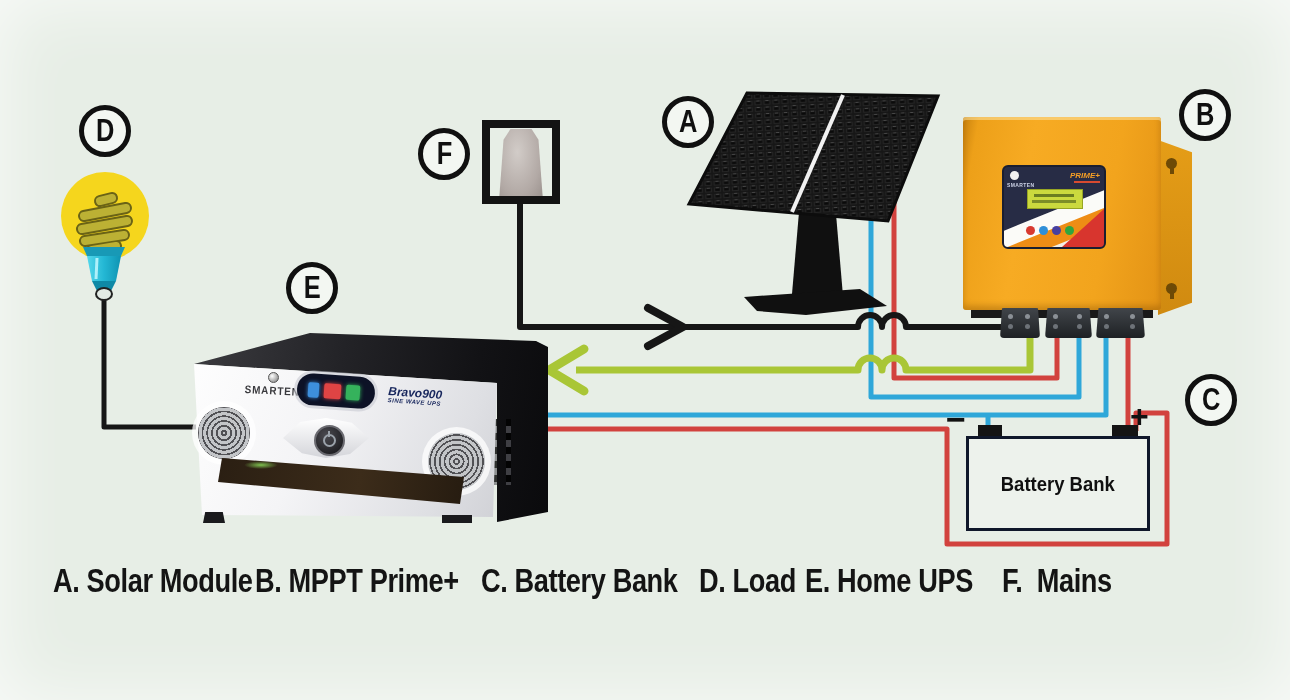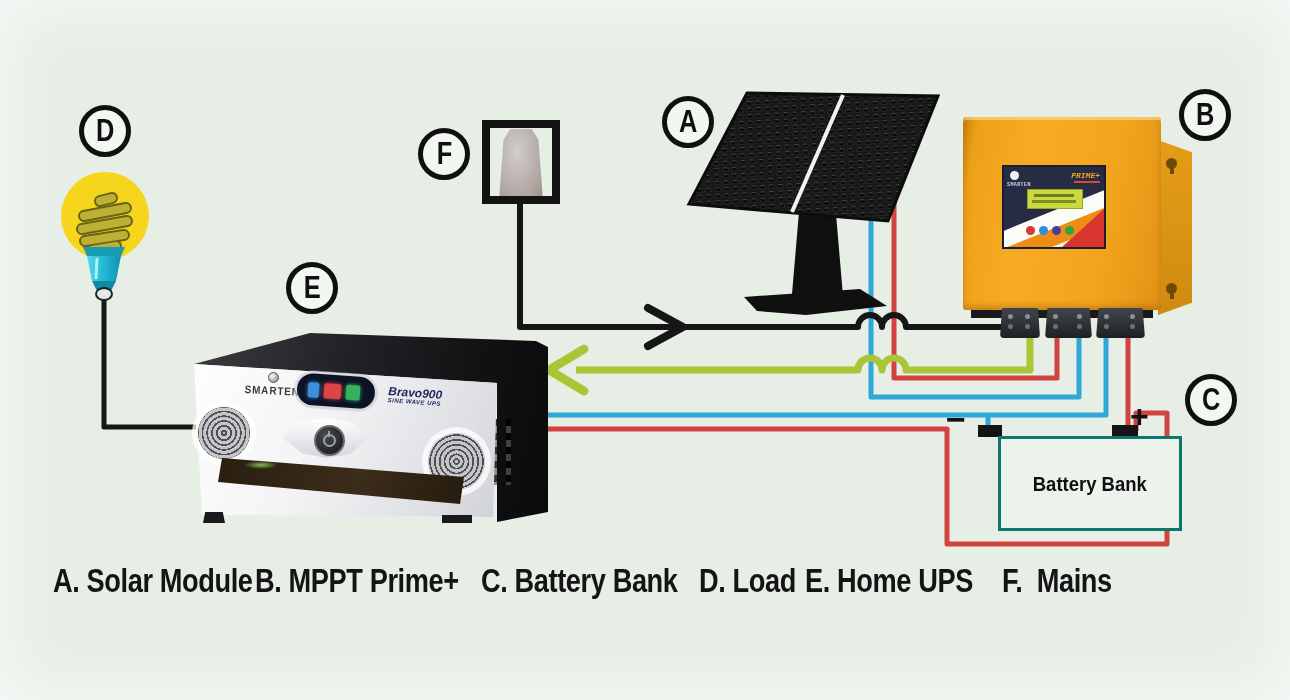--- a/index.html
+++ b/index.html
@@ -34,22 +34,22 @@
   #plug .body{
     position:absolute;left:16px;top:9px;width:46px;height:72px;
     background:radial-gradient(ellipse at 42% 32%, #d2ccc8, #b2a9a5 62%, #968d89);
     clip-path:polygon(27% 0,73% 0,88% 15%,97% 93%,90% 100%,10% 100%,3% 93%,12% 15%);
     border-radius:10px;
   }
 
   
   #battery{
     left:966px;top:436px;width:184px;height:95px;box-sizing:border-box;
-    border:3px solid #0f766e;background:#edf2ec;
-    display:flex;align-items:center;justify-content:center;margin-left:32px;
+    border:3px solid #0f172a;background:#edf2ec;
+    display:flex;align-items:center;justify-content:center;
   }
   #battery .bat-label{font-weight:700;font-size:21px;color:#101010;transform:scaleX(.88);}
   .bat-term{position:absolute;background:#141414;height:12px;}
   #bat-term-neg{left:978px;top:425px;width:24px;}
   #bat-term-pos{left:1112px;top:425px;width:26px;}
   .bat-sign{position:absolute;font-weight:700;color:#111;}
   #bat-neg{left:946px;top:400px;font-size:34px;}
   #bat-pos{left:1130px;top:398px;font-size:32px;}
 
   
@@ -61,21 +61,21 @@
   }
   .keyhole{position:absolute;left:8px;width:11px;height:11px;border-radius:50%;background:#6e4a06;}
   .keyhole::after{content:"";position:absolute;left:3.5px;top:8px;width:4px;height:8px;background:#6e4a06;}
   #mppt .box{
     position:absolute;left:0;top:5px;width:198px;height:193px;border-radius:3px;
     background:linear-gradient(100deg,#c9820e 0%,#eda019 7%,#f7ab23 32%,#f2a41d 70%,#e39315 100%);
     box-shadow:inset 0 3px 0 rgba(255,235,180,.5), inset 0 -4px 6px rgba(120,70,0,.35);
   }
   #mppt .screen{
     position:absolute;left:39px;top:48px;width:100px;height:80px;
-    background:#272c45;border:2px solid #1a1e30;border-radius:0;overflow:hidden;font-family:Liberation Mono, monospace;
+    background:#272c45;border:2px solid #1a1e30;border-radius:6px;overflow:hidden;
   }
   .sc-logo{position:absolute;left:6px;top:4px;width:9px;height:9px;border-radius:50%;background:#f2f2f2;}
   .sc-brand{position:absolute;left:3px;top:15px;font-size:5px;letter-spacing:.4px;color:#ccd2e6;font-weight:700;}
   .sc-model{position:absolute;right:4px;top:4px;font-size:8px;font-weight:800;color:#f59f25;font-style:italic;}
   .sc-model-bar{position:absolute;right:4px;top:14px;width:26px;height:2px;background:#d84a30;}
   .sc-lcd{position:absolute;left:23px;top:22px;width:54px;height:18px;background:#cbd93e;border:1px solid #97a524;}
   .sc-lcd::before{content:"";position:absolute;left:6px;top:4px;width:40px;height:3px;background:rgba(30,50,10,.55);}
   .sc-lcd::after{content:"";position:absolute;left:4px;top:10px;width:44px;height:3px;background:rgba(30,50,10,.45);}
   .sc-icons{position:absolute;left:22px;top:59px;display:flex;gap:4px;}
   .sc-icons i{width:9px;height:9px;border-radius:50%;display:block;}

